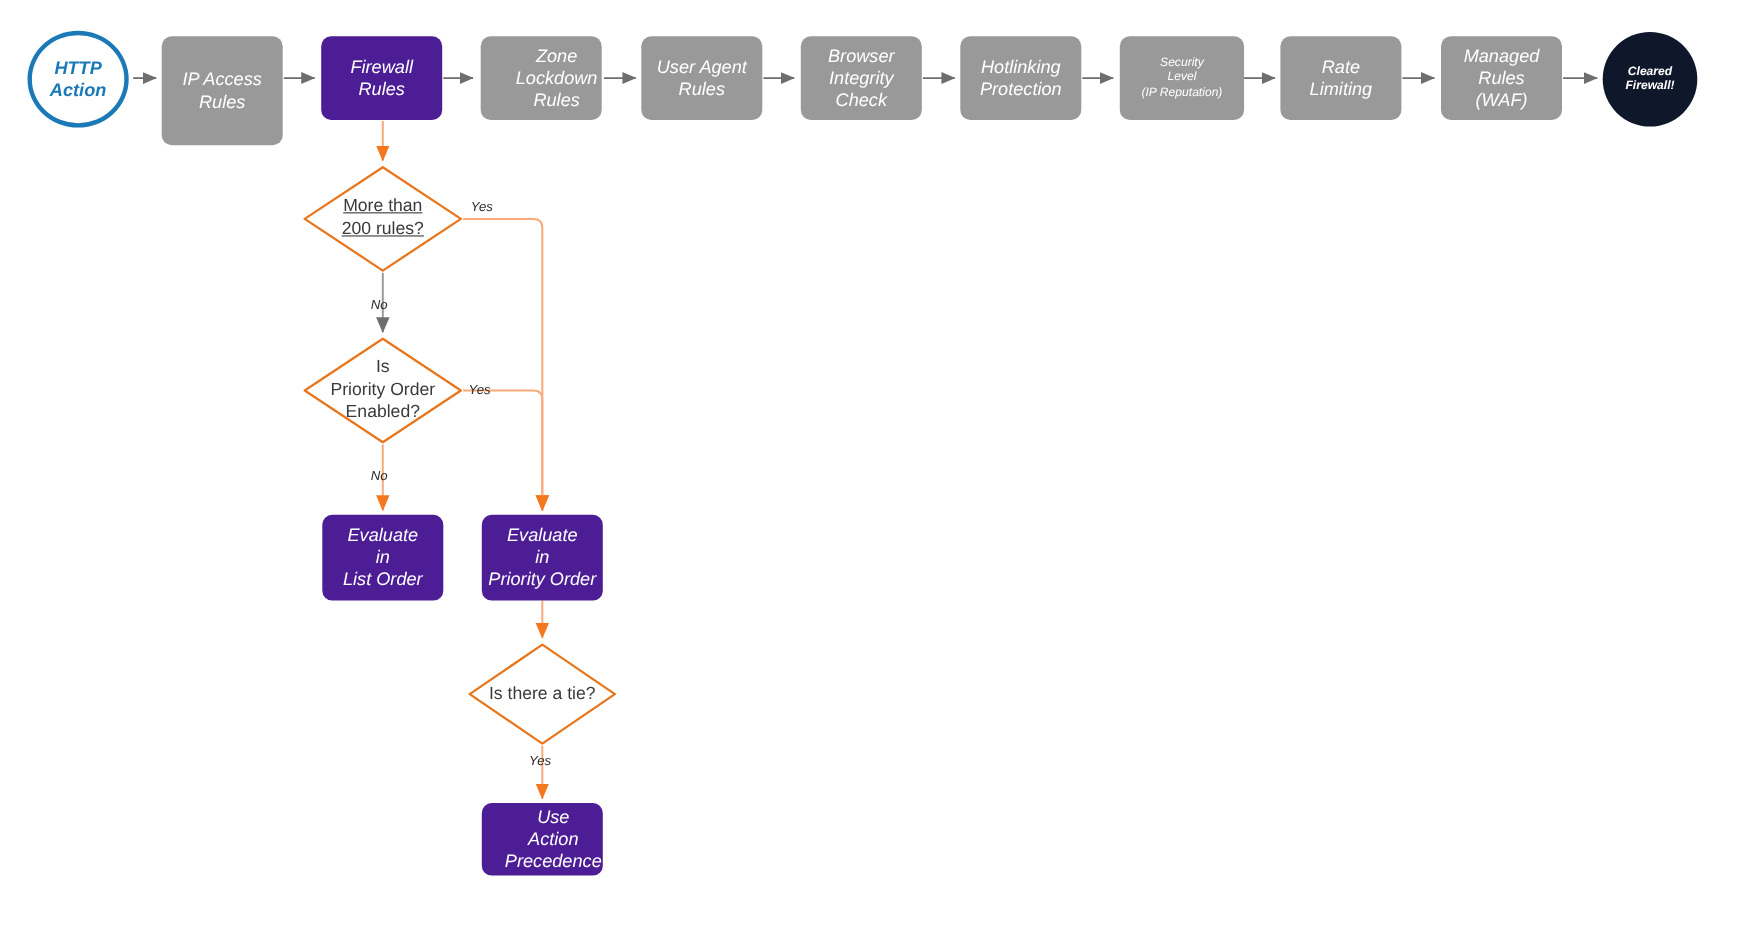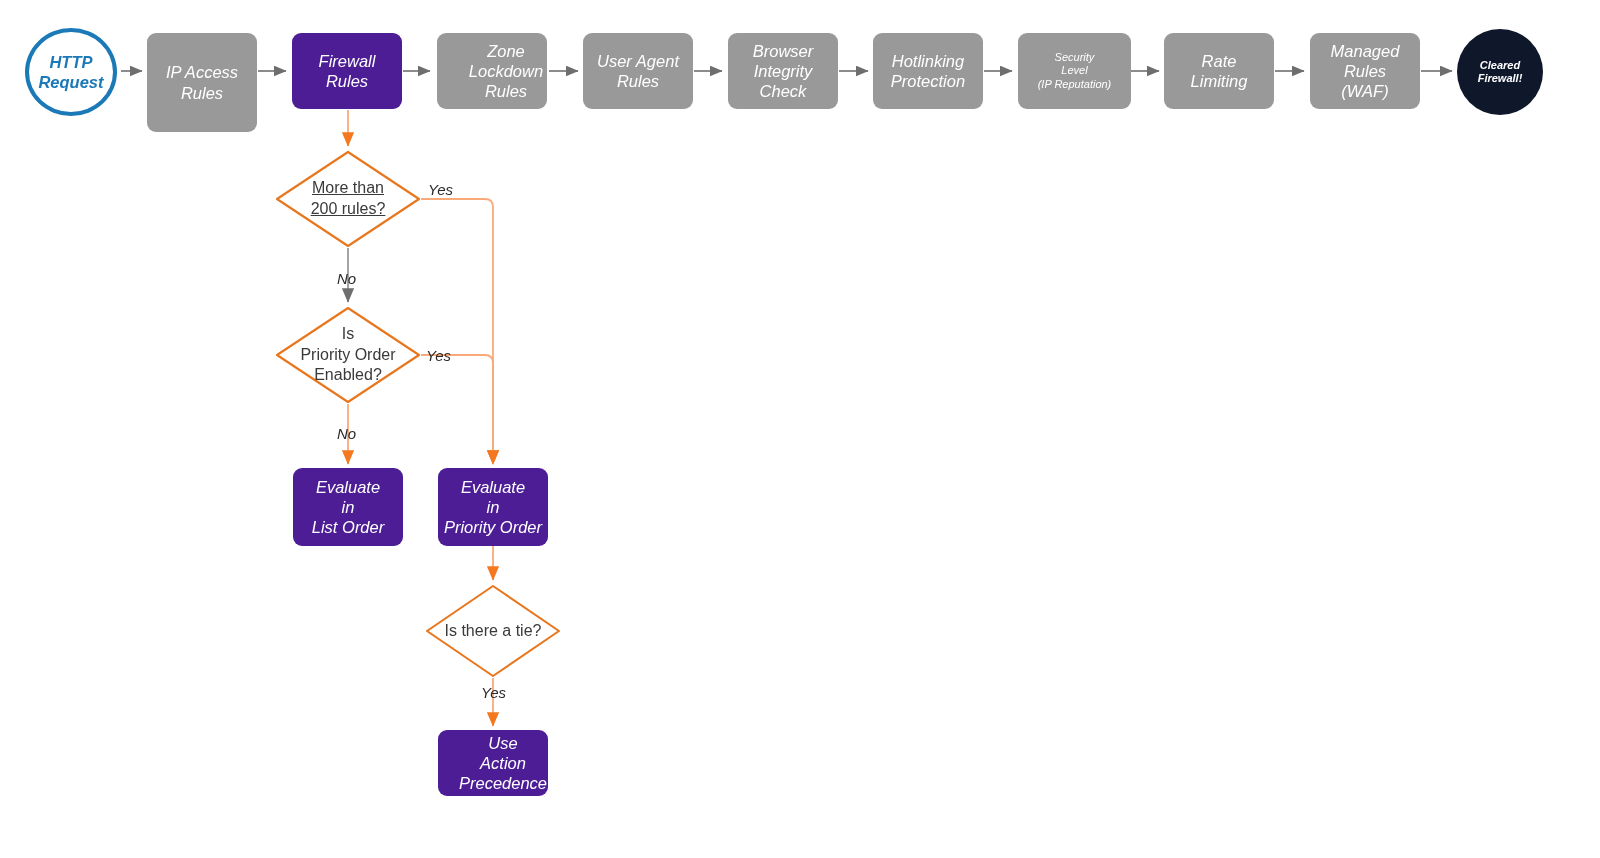--- a/index.html
+++ b/index.html
@@ -66,21 +66,21 @@
     color: #3a3a3a;
     font-size: 16px;
     line-height: 1.3;
     white-space: pre-line;
     pointer-events: none;
   }
 
   .edge-label {
     position: absolute;
     font-style: italic;
-    font-size: 15px;
+    font-size: 12px;
     color: #2b2b2b;
     white-space: nowrap;
   }
 </style>
 </head>
 <body>
 
 <svg id="canvas" viewBox="0 0 1600 858" xmlns="http://www.w3.org/2000/svg">
   <defs>
     <marker id="arrow-gray" markerWidth="9" markerHeight="9" refX="7.6" refY="3.4" orient="auto">
@@ -122,21 +122,21 @@
 
     <path d="M 421,355 L 485,355 Q 493,355 493,363 L 493,464" stroke="#F9A97A" stroke-width="1.8" marker-end="url(#arrow-orange)"></path>
 
     <line x1="493" y1="546" x2="493" y2="580" stroke="#F9A97A" stroke-width="1.8" marker-end="url(#arrow-orange)"></line>
 
     <line x1="493" y1="678" x2="493" y2="726" stroke="#F9A97A" stroke-width="1.8" marker-end="url(#arrow-orange)"></line>
   </g>
 </svg>
 
 <div class="node terminator-start" style="left:25px; top:28px; width:92px; height:88px;">HTTP
-Request</div>
+Action</div>
 
 <div class="node proc gray" style="left:147px; top:33px; width:110px; height:99px;text-align:center;">IP Access
 Rules</div>
 
 <div class="node proc orange" style="left:292px; top:33px; width:110px; height:76px;">Firewall
 Rules</div>
 
 <div class="node proc gray" style="left:437px; top:33px; width:110px; height:76px;padding-left:28px;">Zone
 Lockdown
 Rules</div>

